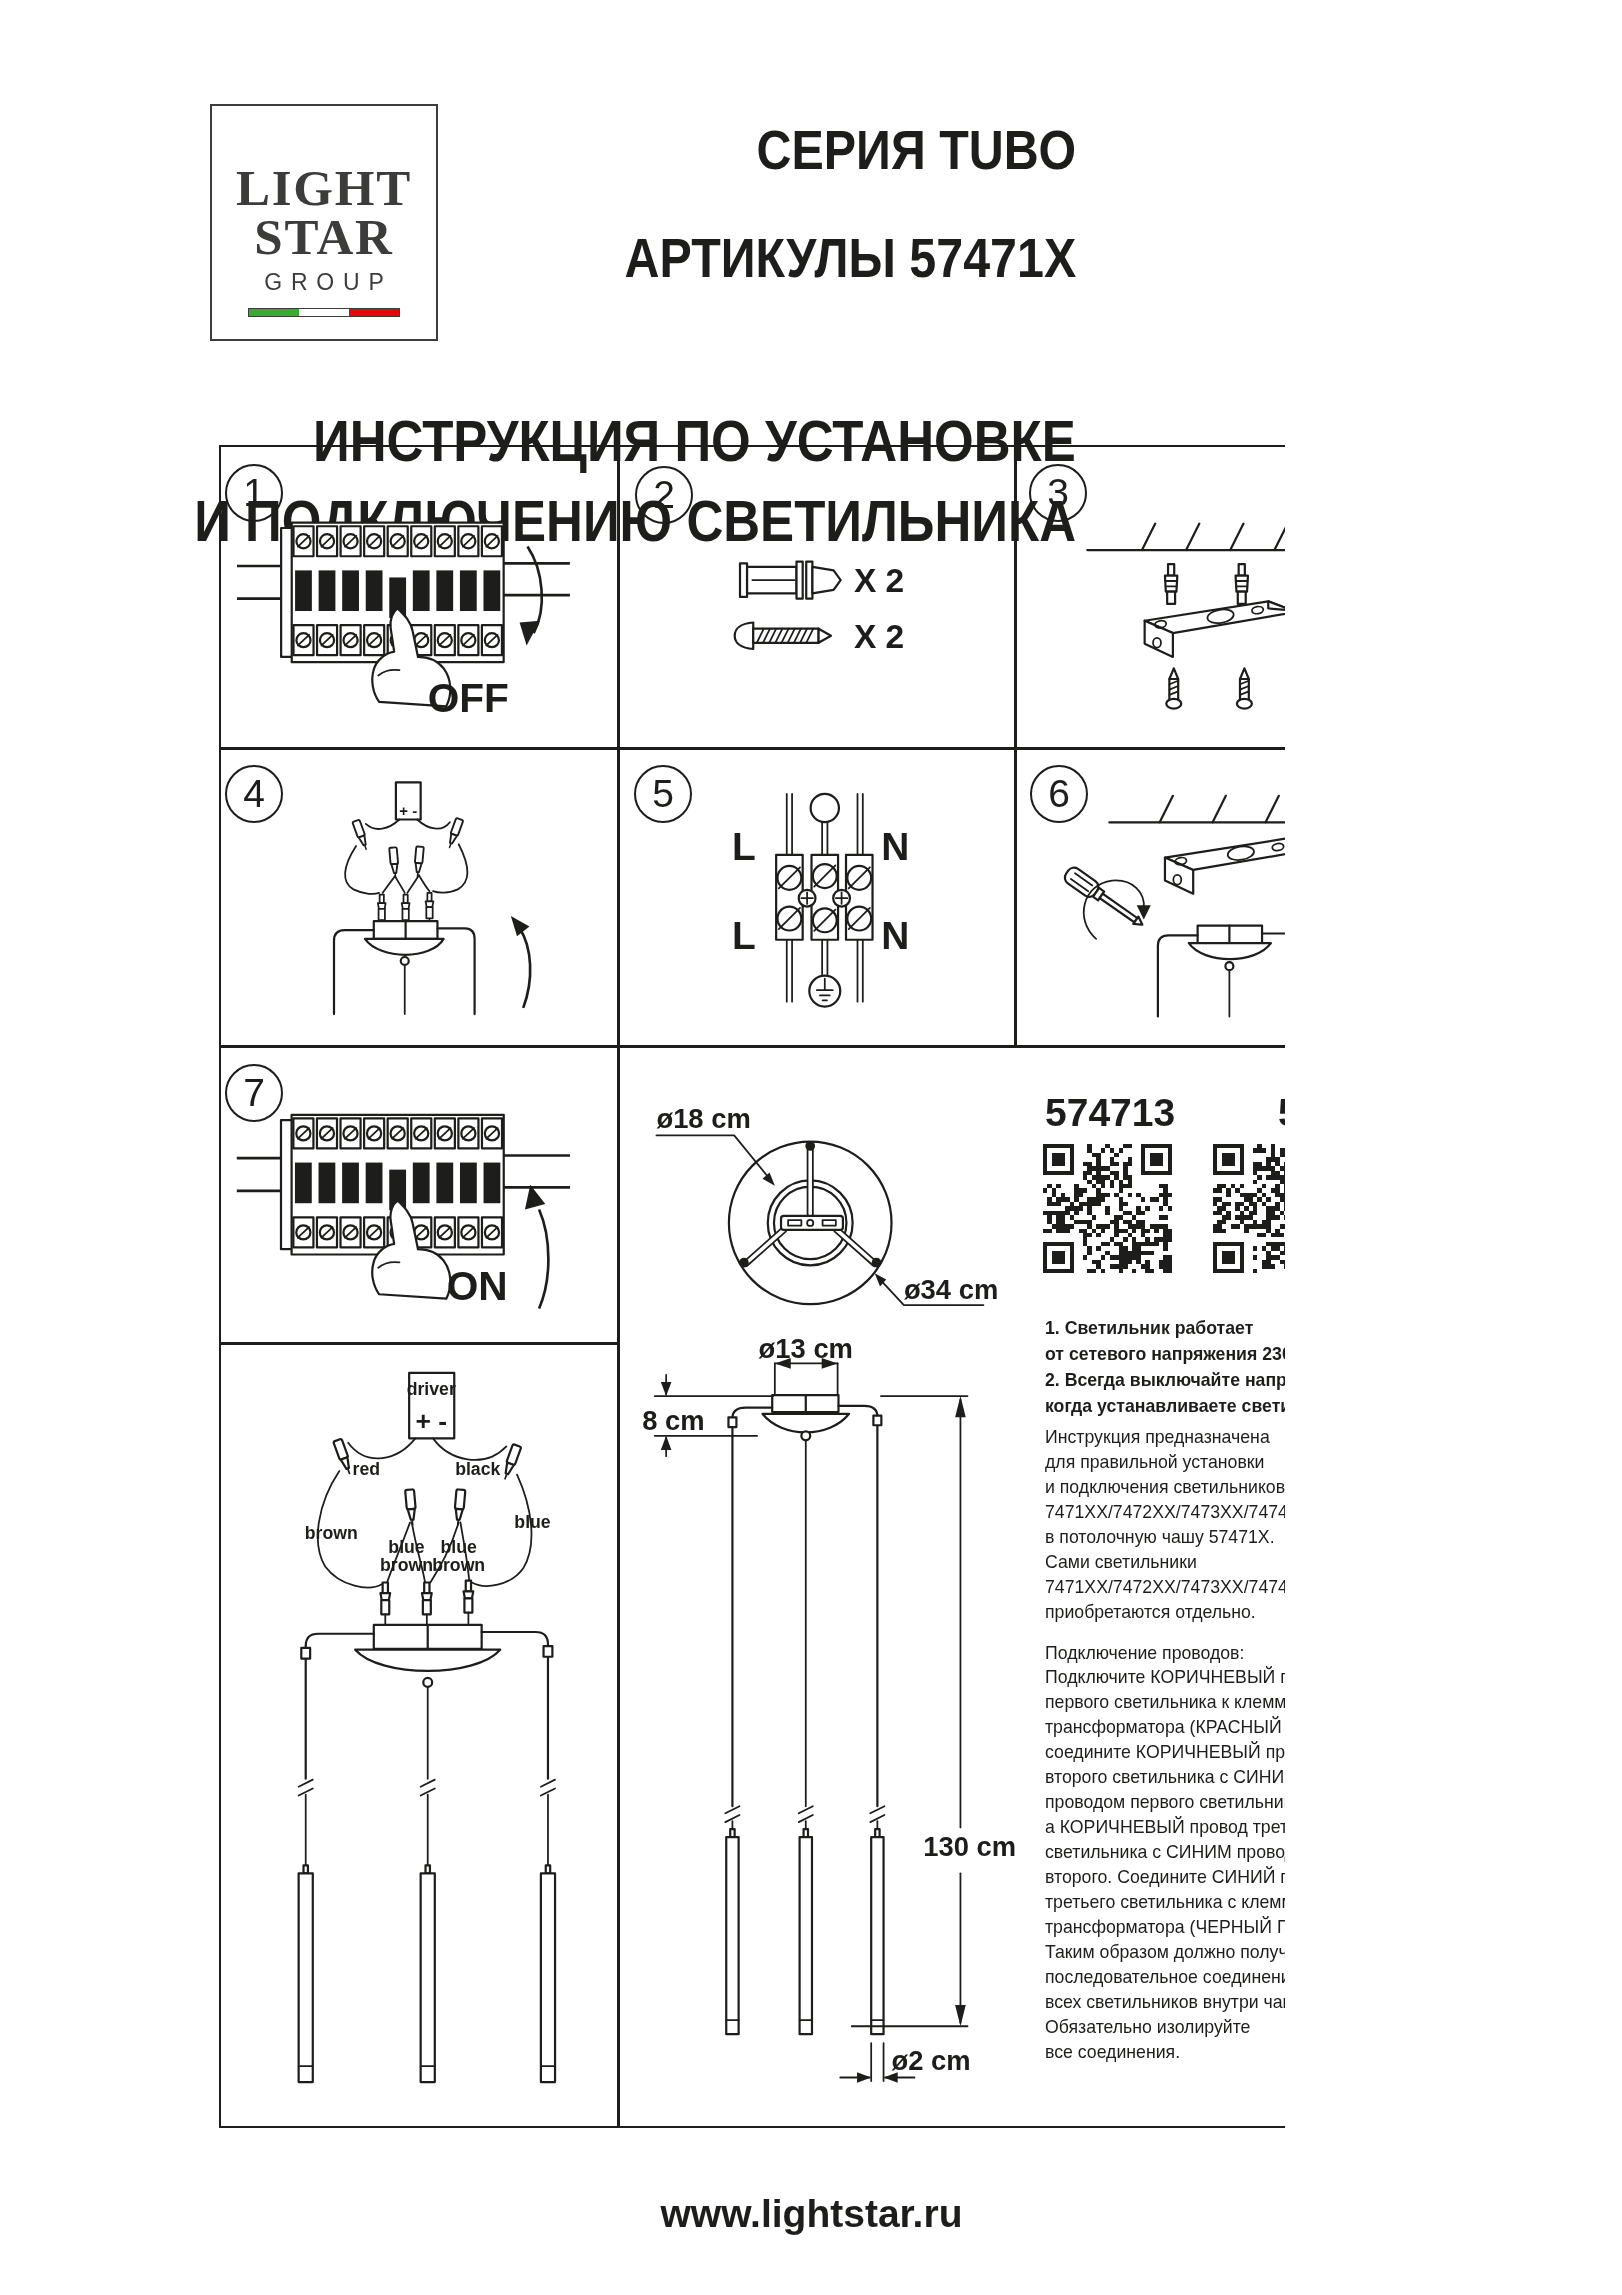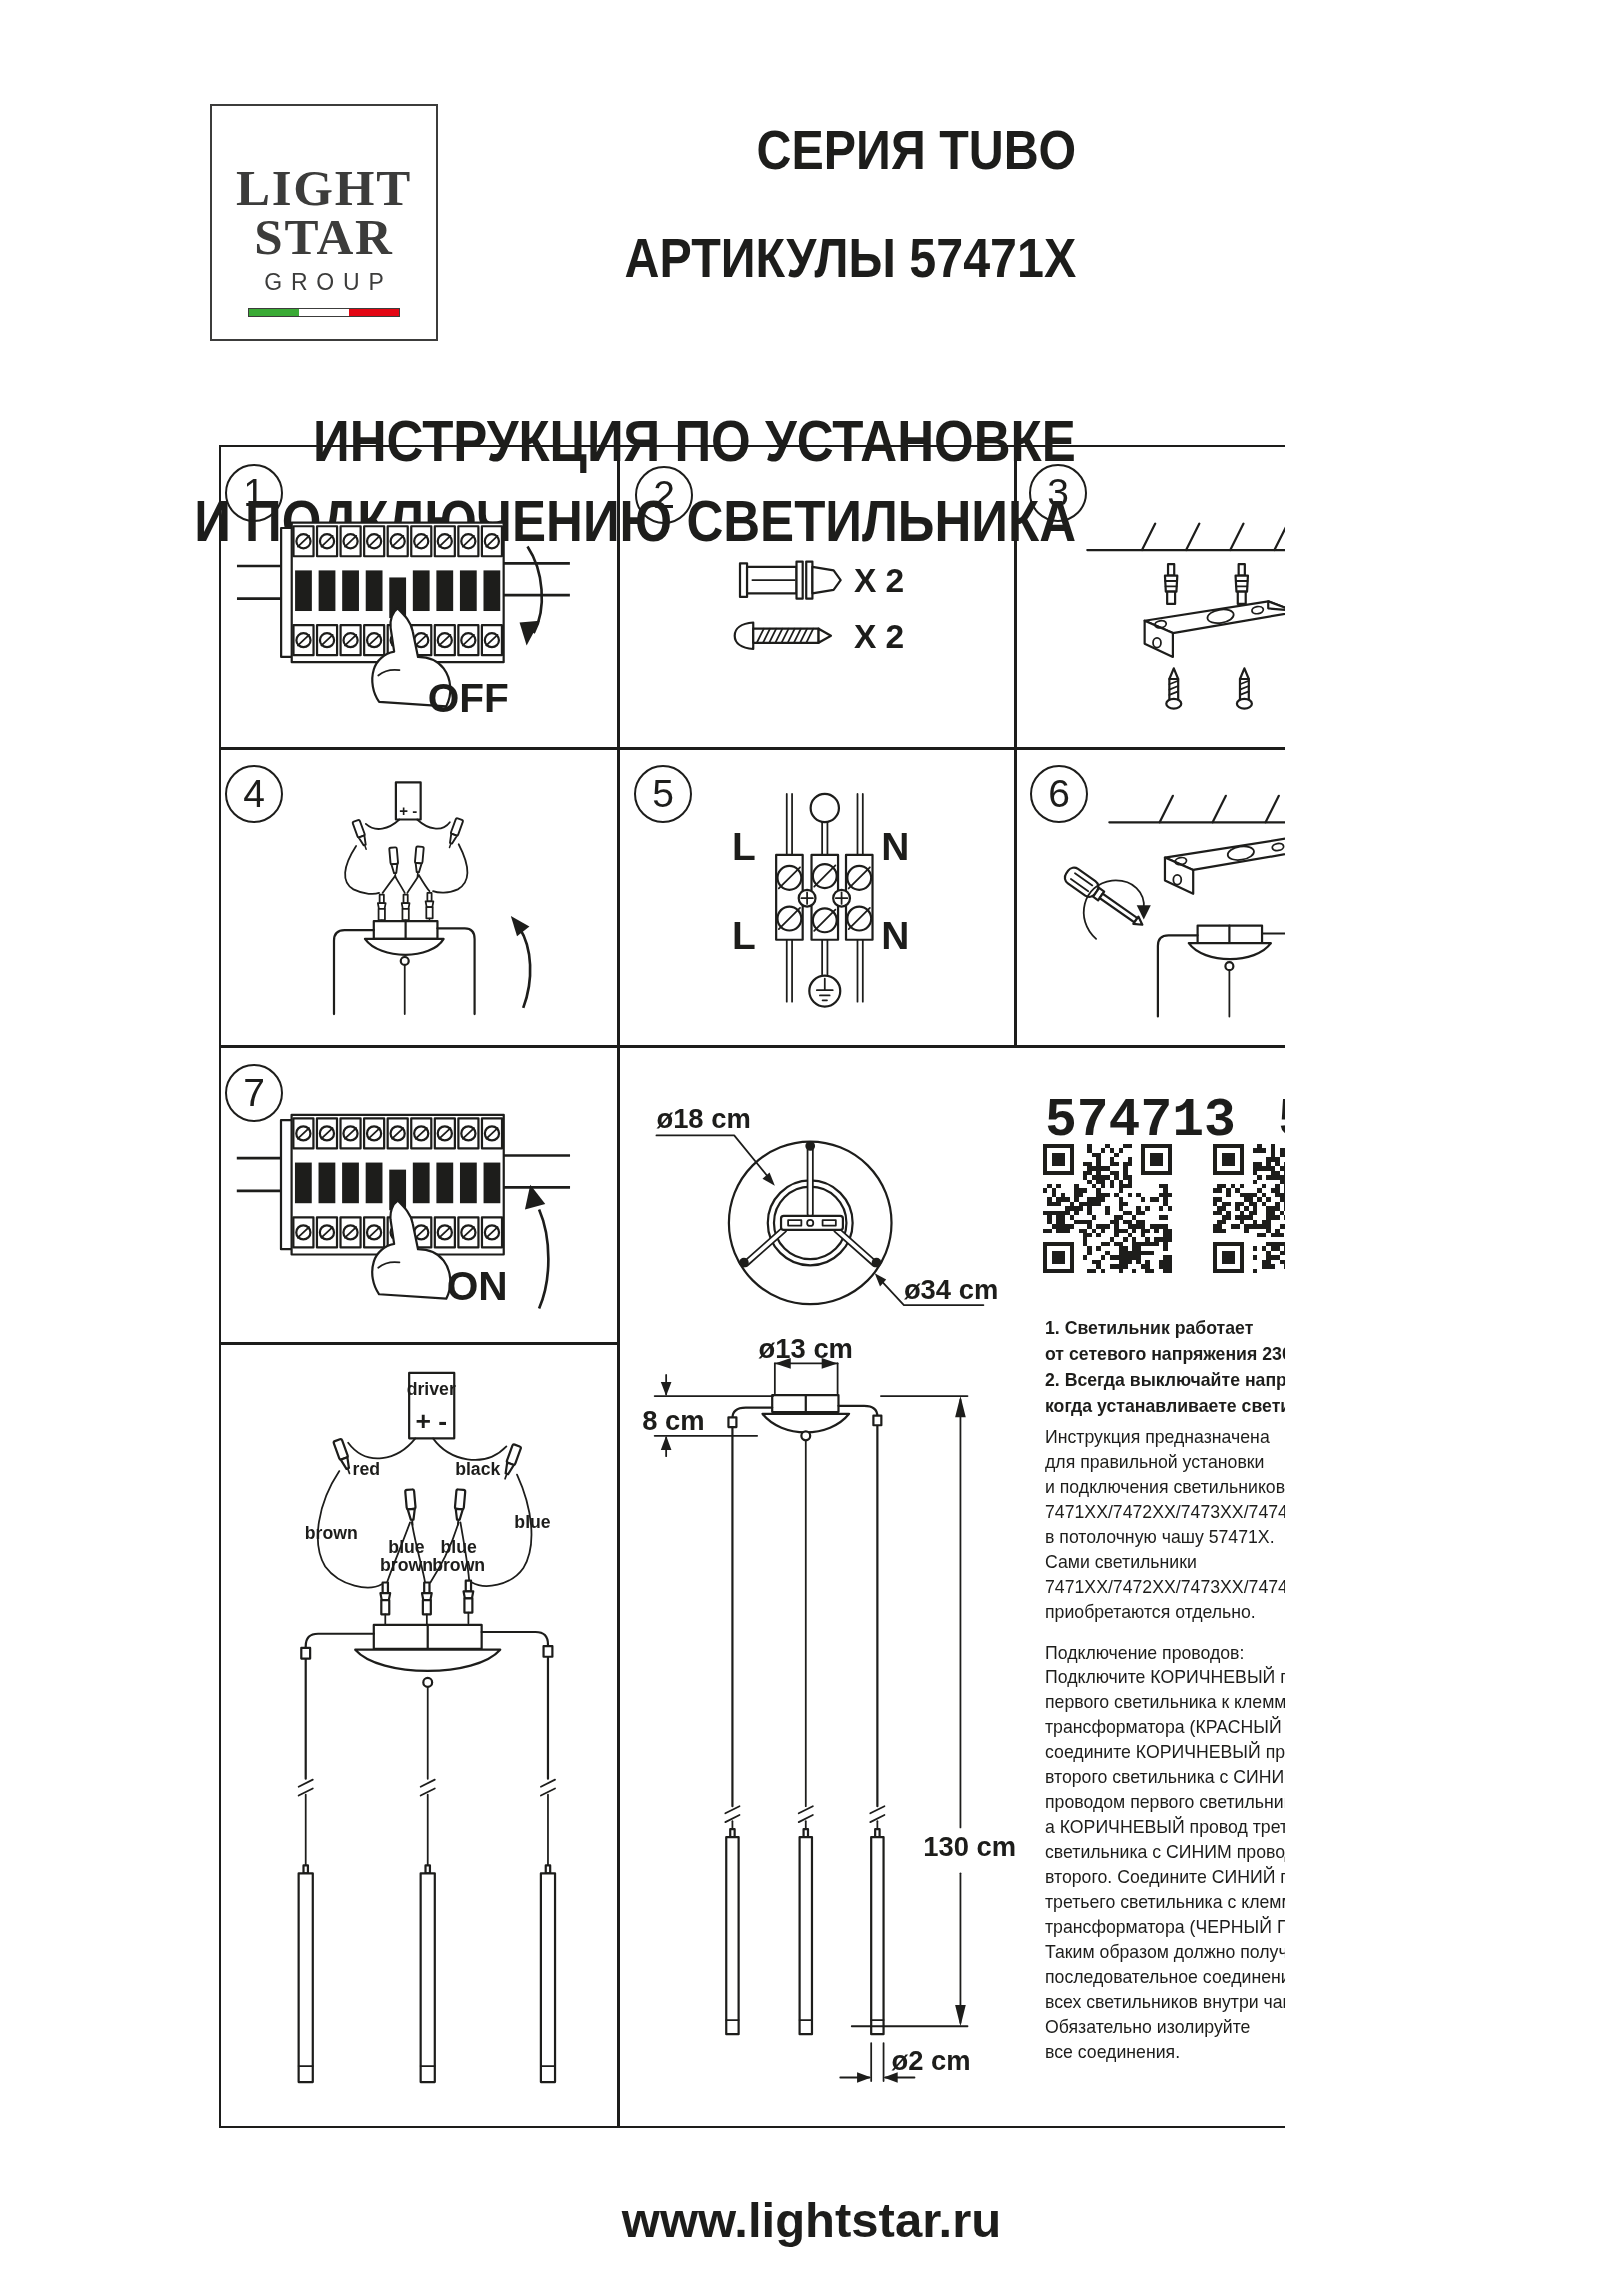--- a/index.html
+++ b/index.html
@@ -49,26 +49,26 @@
   .t-step{font-size:46px;font-weight:bold;}
   .t-qty{font-size:38px;font-weight:bold;}
   .t-ln{font-size:44px;font-weight:bold;}
   .t-dim{font-size:31px;font-weight:bold;}
   .t-wire{font-size:20px;font-weight:bold;}
   .t-drv{font-size:20px;font-weight:bold;}
   .t-pm{font-size:30px;font-weight:bold;}
   .t-pm-s{font-size:17px;font-weight:bold;}
 
   
-  .code{font-size:53px;font-weight:bold;letter-spacing:0;font-family:Liberation Mono, monospace;}
+  .code{font-size:39px;font-weight:bold;letter-spacing:0;}
   .qr{width:129px;height:129px;}
   .txt{font-size:17.7px;font-weight:normal;line-height:25px;white-space:pre-line;width:362px;}
   .txt-notes{line-height:26px;font-weight:600;}
 
-  .footer{left:0;top:2192px;width:1623px;text-align:center;font-size:49px;font-weight:bold;}
+  .footer{left:0;top:2192px;width:1623px;text-align:center;font-size:39px;font-weight:bold;}
 </style>
 </head>
 <body>
 
 <div class="page">
 
   <div class="abs logo-box">
     <div class="logo-light">LIGHT</div>
     <div class="logo-star">STAR</div>
     <div class="logo-group">GROUP</div>

